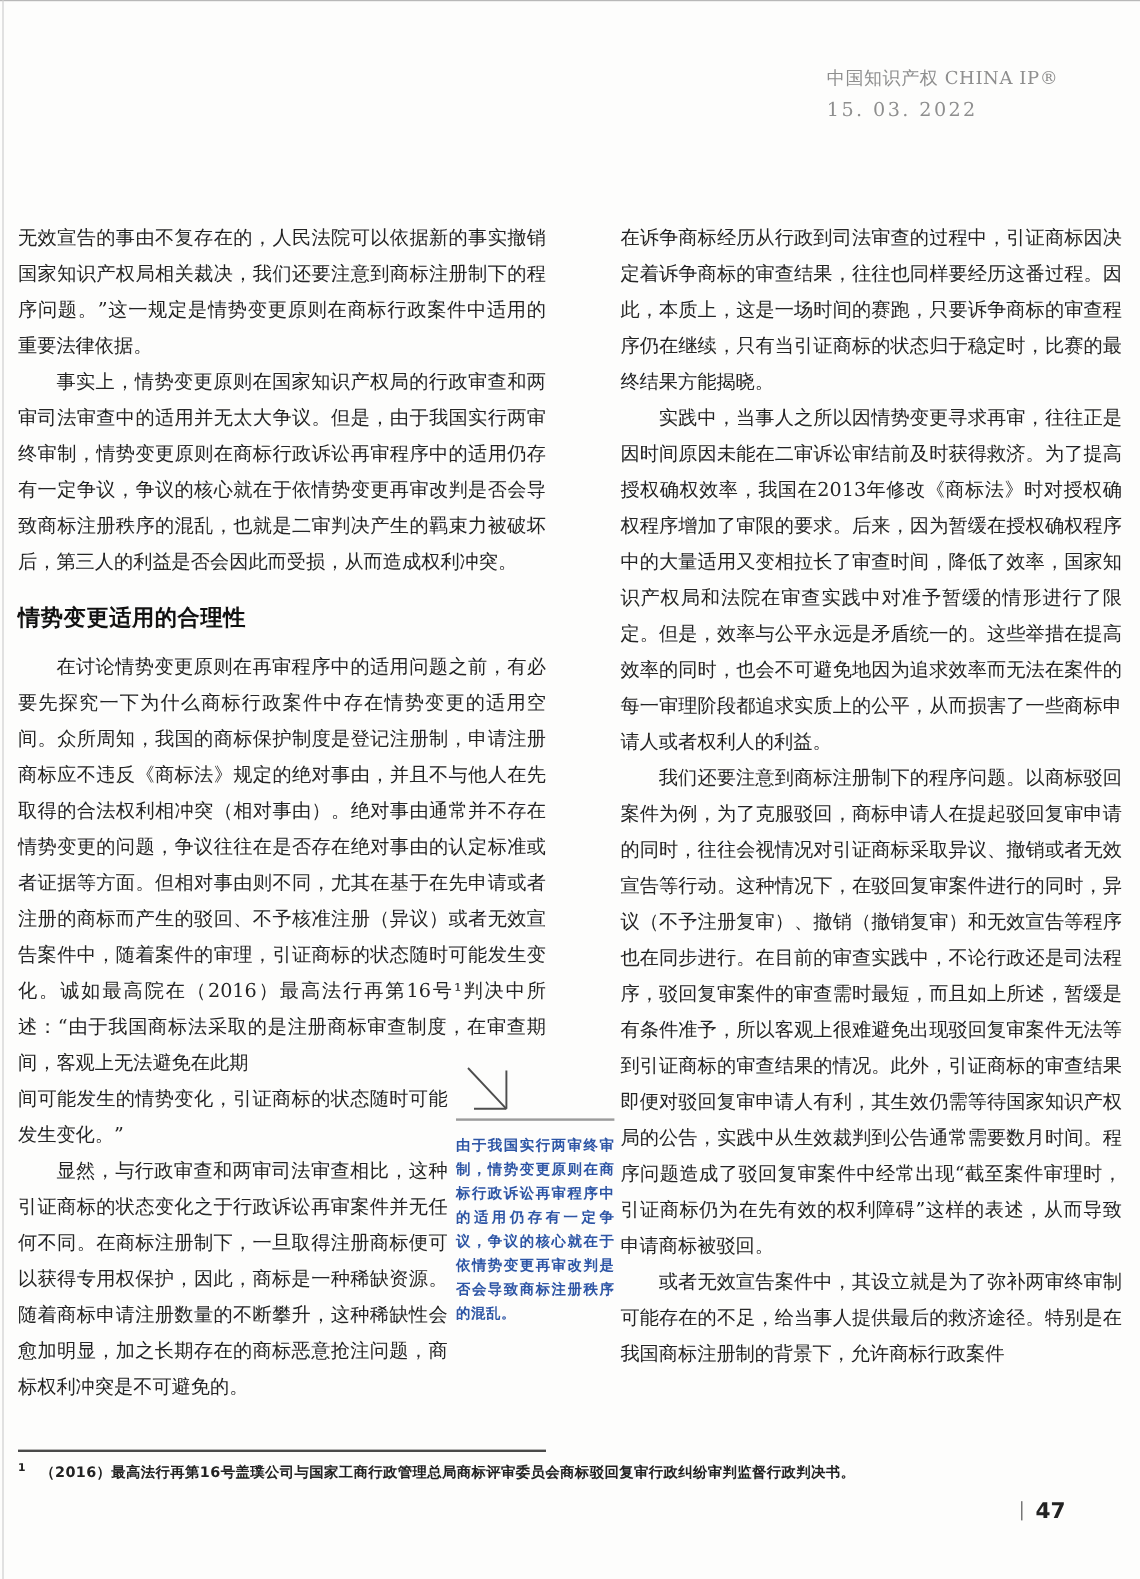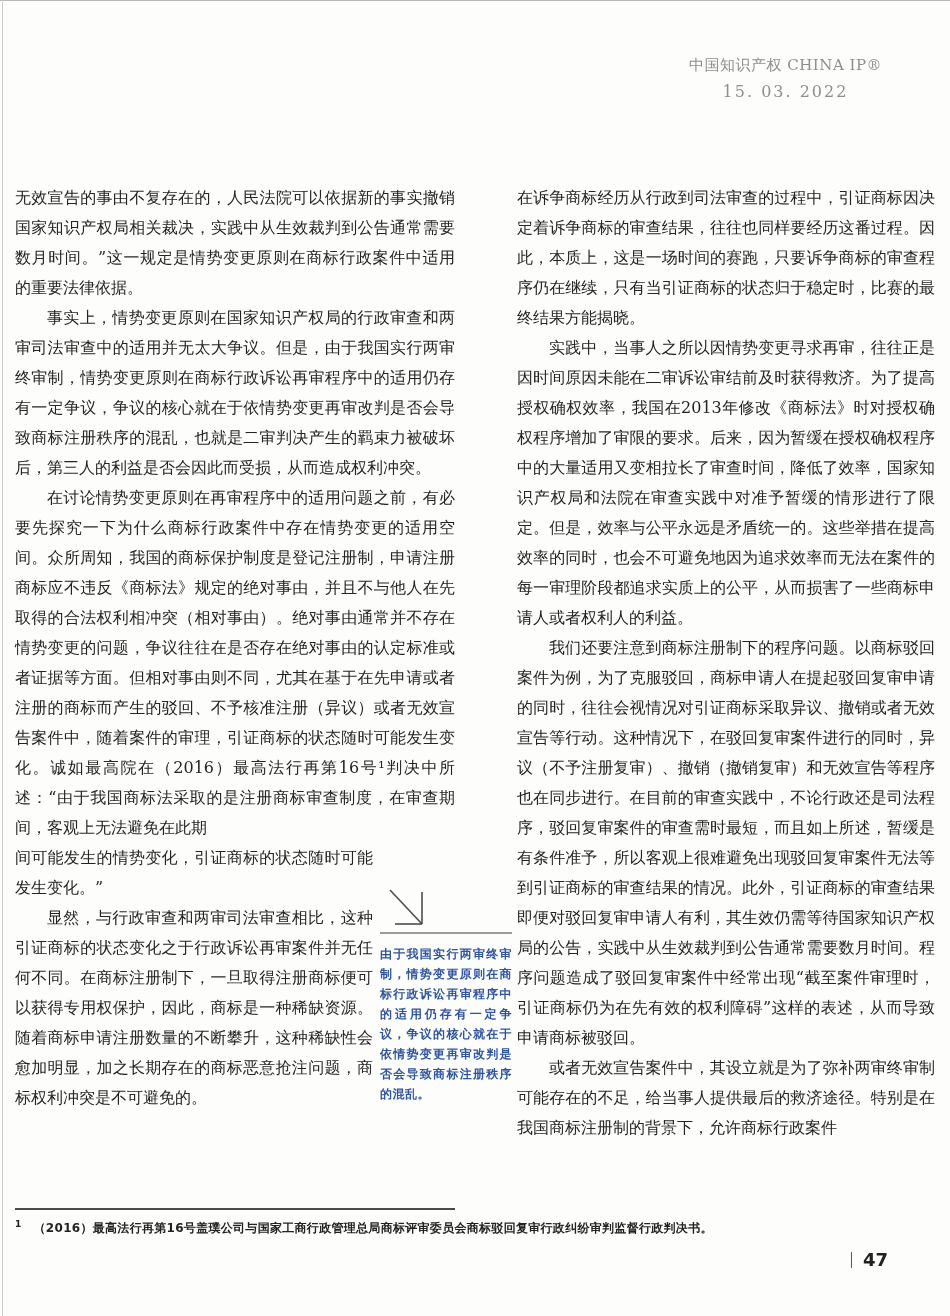--- a/index.html
+++ b/index.html
@@ -9,21 +9,21 @@
     margin:0 auto;
     background:#fdfdfc;
     overflow:hidden;
     font-family:"DejaVu Serif", serif;
     color:#242424;
   }
   .scan-edge-top{position:absolute;top:0;left:0;right:0;height:1px;background:#b8b8b8;}
   .scan-edge-left{position:absolute;left:2px;top:0;bottom:0;width:1px;background:#cfcfcf;}
 
   
-  .header{position:absolute;top:56px;right:68px;text-align:center;color:#8e8e8e;}
+  .header{position:absolute;top:56px;right:68px;text-align:left;color:#8e8e8e;}
   .header .mag{font-size:15px;letter-spacing:0.5px;}
   .header .date{font-size:16px;margin-top:7px;letter-spacing:2px;}
 
   
   .col{position:absolute;top:183px;font-size:16px;line-height:30px;text-align:justify;}
   .col p{margin:0;text-indent:2em;}
   .col p.noindent{text-indent:0;}
   .left-col{left:15px;width:440px;}
   .right-col{left:517px;width:418px;}
 
@@ -62,22 +62,23 @@
 <div class="page">
   <div class="scan-edge-top"></div>
   <div class="scan-edge-left"></div>
 
   <div class="header">
     <div class="mag">中国知识产权 CHINA IP®</div>
     <div class="date">15. 03. 2022</div>
   </div>
 
   <div class="col left-col">
-    <p class="noindent">无效宣告的事由不复存在的，人民法院可以依据新的事实撤销国家知识产权局相关裁决，实践中从生效裁判到公告通常需要数月时间。”这一规定是情势变更原则在商标行政案件中适用的重要法律依据。</p>
+    <p class="noindent">无效宣告的事由不复存在的，人民法院可以依据新的事实撤销国家知识产权局相关裁决，我们还要注意到商标注册制下的程序问题。”这一规定是情势变更原则在商标行政案件中适用的重要法律依据。</p>
     <p>事实上，情势变更原则在国家知识产权局的行政审查和两审司法审查中的适用并无太大争议。但是，由于我国实行两审终审制，情势变更原则在商标行政诉讼再审程序中的适用仍存有一定争议，争议的核心就在于依情势变更再审改判是否会导致商标注册秩序的混乱，也就是二审判决产生的羁束力被破坏后，第三人的利益是否会因此而受损，从而造成权利冲突。</p>
+    <h2 class="section">情势变更适用的合理性</h2>
     <p>在讨论情势变更原则在再审程序中的适用问题之前，有必要先探究一下为什么商标行政案件中存在情势变更的适用空间。众所周知，我国的商标保护制度是登记注册制，申请注册商标应不违反《商标法》规定的绝对事由，并且不与他人在先取得的合法权利相冲突（相对事由）。绝对事由通常并不存在情势变更的问题，争议往往在是否存在绝对事由的认定标准或者证据等方面。但相对事由则不同，尤其在基于在先申请或者注册的商标而产生的驳回、不予核准注册（异议）或者无效宣告案件中，随着案件的审理，引证商标的状态随时可能发生变化。诚如最高院在（2016）最高法行再第16号¹判决中所述：“由于我国商标法采取的是注册商标审查制度，在审查期间，客观上无法避免在此期</p>
     <div class="qspacer"></div>
     <p class="noindent">间可能发生的情势变化，引证商标的状态随时可能发生变化。”</p>
     <p>显然，与行政审查和两审司法审查相比，这种引证商标的状态变化之于行政诉讼再审案件并无任何不同。在商标注册制下，一旦取得注册商标便可以获得专用权保护，因此，商标是一种稀缺资源。随着商标申请注册数量的不断攀升，这种稀缺性会愈加明显，加之长期存在的商标恶意抢注问题，商标权利冲突是不可避免的。</p>
   </div>
 
   <div class="col right-col">
     <p class="noindent">在诉争商标经历从行政到司法审查的过程中，引证商标因决定着诉争商标的审查结果，往往也同样要经历这番过程。因此，本质上，这是一场时间的赛跑，只要诉争商标的审查程序仍在继续，只有当引证商标的状态归于稳定时，比赛的最终结果方能揭晓。</p>
     <p>实践中，当事人之所以因情势变更寻求再审，往往正是因时间原因未能在二审诉讼审结前及时获得救济。为了提高授权确权效率，我国在2013年修改《商标法》时对授权确权程序增加了审限的要求。后来，因为暂缓在授权确权程序中的大量适用又变相拉长了审查时间，降低了效率，国家知识产权局和法院在审查实践中对准予暂缓的情形进行了限定。但是，效率与公平永远是矛盾统一的。这些举措在提高效率的同时，也会不可避免地因为追求效率而无法在案件的每一审理阶段都追求实质上的公平，从而损害了一些商标申请人或者权利人的利益。</p>
     <p>我们还要注意到商标注册制下的程序问题。以商标驳回案件为例，为了克服驳回，商标申请人在提起驳回复审申请的同时，往往会视情况对引证商标采取异议、撤销或者无效宣告等行动。这种情况下，在驳回复审案件进行的同时，异议（不予注册复审）、撤销（撤销复审）和无效宣告等程序也在同步进行。在目前的审查实践中，不论行政还是司法程序，驳回复审案件的审查需时最短，而且如上所述，暂缓是有条件准予，所以客观上很难避免出现驳回复审案件无法等到引证商标的审查结果的情况。此外，引证商标的审查结果即便对驳回复审申请人有利，其生效仍需等待国家知识产权局的公告，实践中从生效裁判到公告通常需要数月时间。程序问题造成了驳回复审案件中经常出现“截至案件审理时，引证商标仍为在先有效的权利障碍”这样的表述，从而导致申请商标被驳回。</p>

